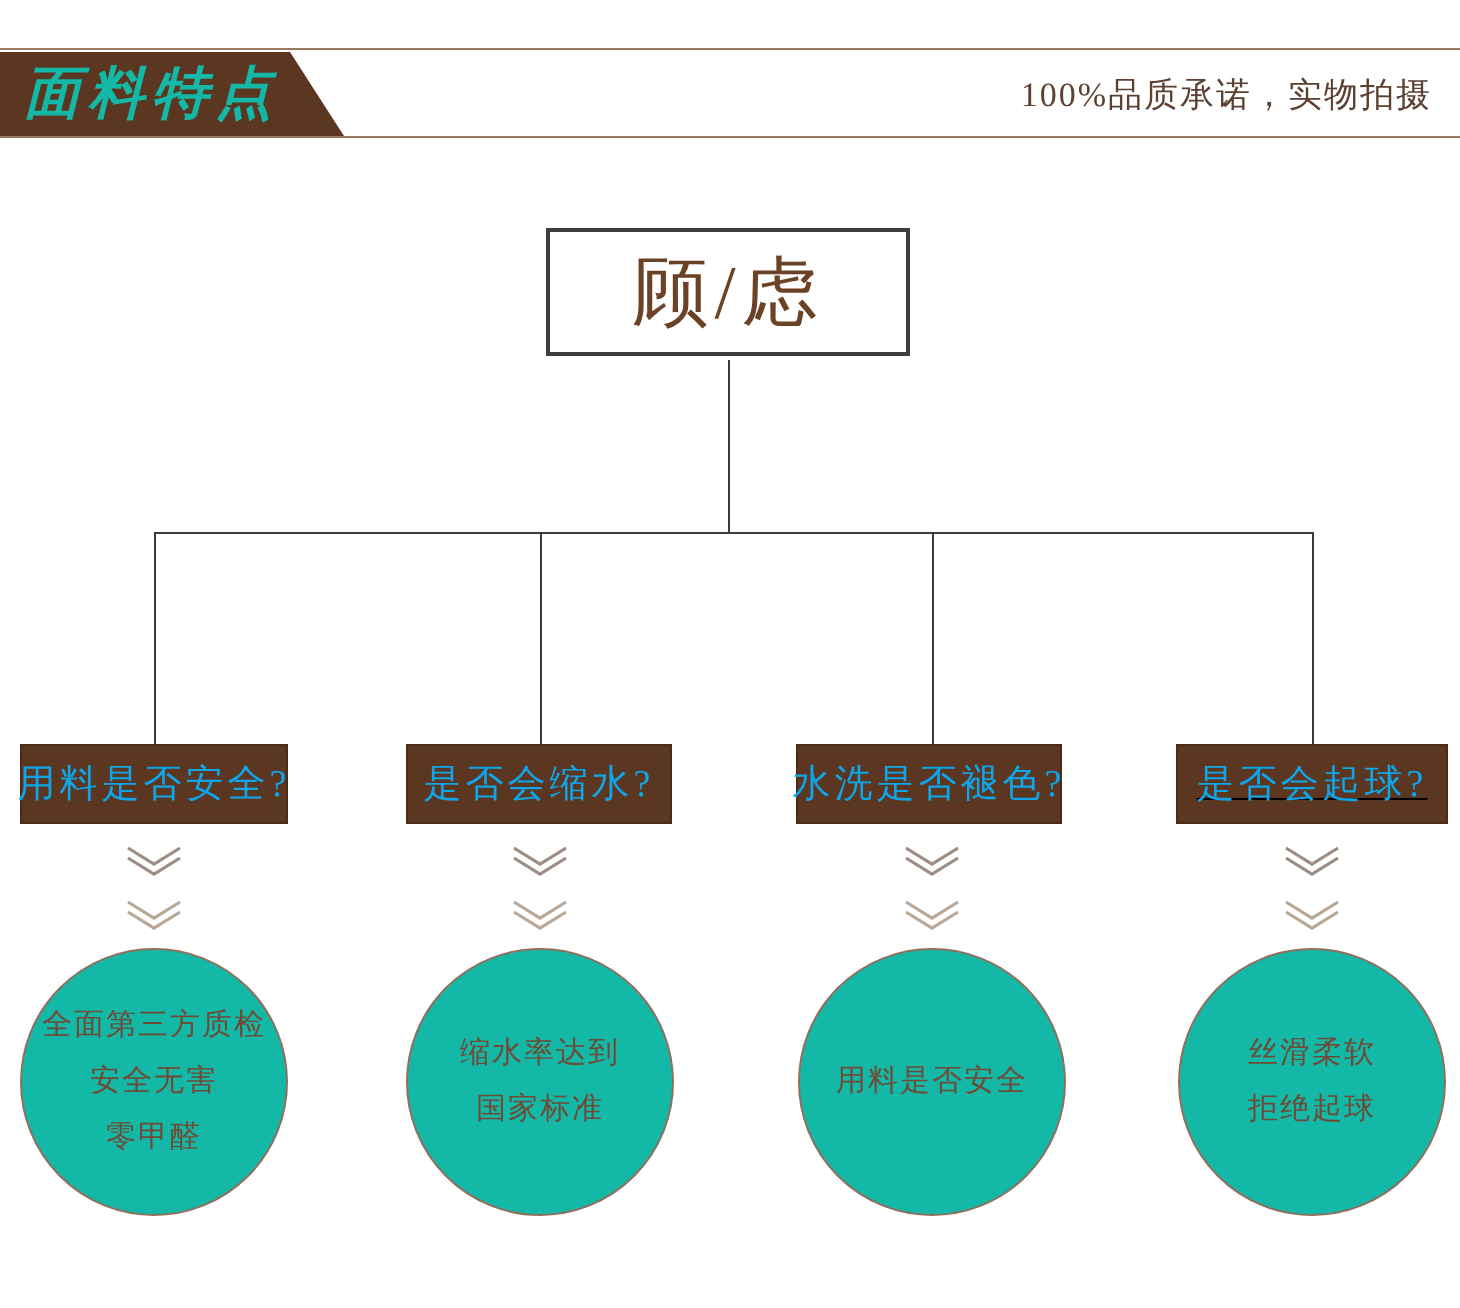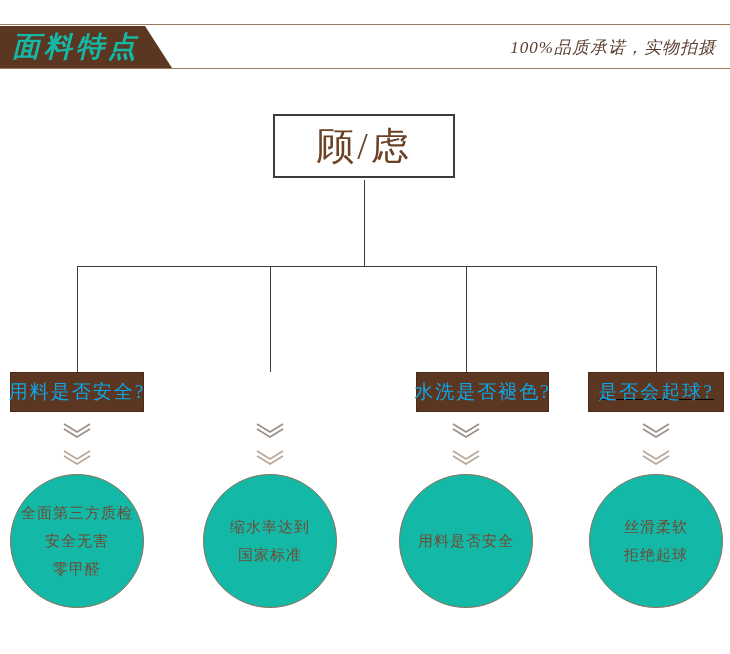--- a/index.html
+++ b/index.html
@@ -26,21 +26,21 @@
     background:var(--brand-brown);
     clip-path:polygon(0 0,145px 0,172px 100%,0 100%);
     display:flex;align-items:center;
   }
   .banner-text{
     color:#14b8a6;font-size:28px;font-weight:bold;font-style:italic;
     letter-spacing:4px;padding-left:12px;white-space:nowrap;
   }
   .tagline{
     position:absolute;right:14px;top:36px;
-    color:#5c4031;font-size:17px;font-style:italic;letter-spacing:1px;white-space:nowrap;
+    color:#5c4031;font-size:17px;letter-spacing:1px;white-space:nowrap;
   }
   
   .root-box{
     position:absolute;left:273px;top:114px;width:182px;height:64px;
     border:2px solid var(--connector);box-sizing:border-box;
     display:flex;align-items:center;justify-content:center;background:#fff;
   }
   .root-label{color:var(--root-text);font-size:38px;letter-spacing:3px;white-space:nowrap;}
   
   .line{position:absolute;background:var(--connector);}
@@ -52,21 +52,21 @@
   .drop-1{left:77px;}  .drop-2{left:270px;}  .drop-3{left:466px;}  .drop-4{left:656px;}
   
   .qbox{
     position:absolute;top:372px;height:40px;background:var(--brand-brown);
     display:flex;align-items:center;justify-content:center;box-sizing:border-box;
     border:1px solid #4a2c19;
   }
   .qbox span{color:#0ea5e9;font-size:19px;letter-spacing:2px;white-space:nowrap;}
   .qbox-1{left:10px;width:134px;}
   .qbox-2{left:203px;width:133px;}
-  .qbox-3{left:416px;width:133px;}
+  .qbox-3{left:398px;width:133px;}
   .qbox-4{left:588px;width:136px;text-decoration:underline;}
   
   .chev{position:absolute;top:420px;width:32px;height:50px;}
   .chev-1{left:61px;} .chev-2{left:254px;} .chev-3{left:450px;} .chev-4{left:640px;}
   
   .circle{
     position:absolute;top:474px;width:134px;height:134px;border-radius:50%;
     border:1px solid var(--circle-border);box-sizing:border-box;
     display:flex;align-items:center;justify-content:center;text-align:center;background:#14b8a6;
   }
@@ -92,20 +92,23 @@
 
   <div class="line v trunk"></div>
   <div class="line h branch-bar"></div>
   <div class="line v drop drop-1"></div>
   <div class="line v drop drop-2"></div>
   <div class="line v drop drop-3"></div>
   <div class="line v drop drop-4"></div>
 
   <div class="qbox qbox-1">
     <span>用料是否安全?</span>
+  </div>
+  <div class="qbox qbox-2">
+    <span>是否会缩水?</span>
   </div>
   <div class="qbox qbox-3">
     <span>水洗是否褪色?</span>
   </div>
   <div class="qbox qbox-4">
     <span>是否会起球?</span>
   </div>
 
   <svg class="chev chev-1" viewBox="0 0 32 50">
     <g fill="none" stroke="#9d8d85" stroke-width="1.6">

